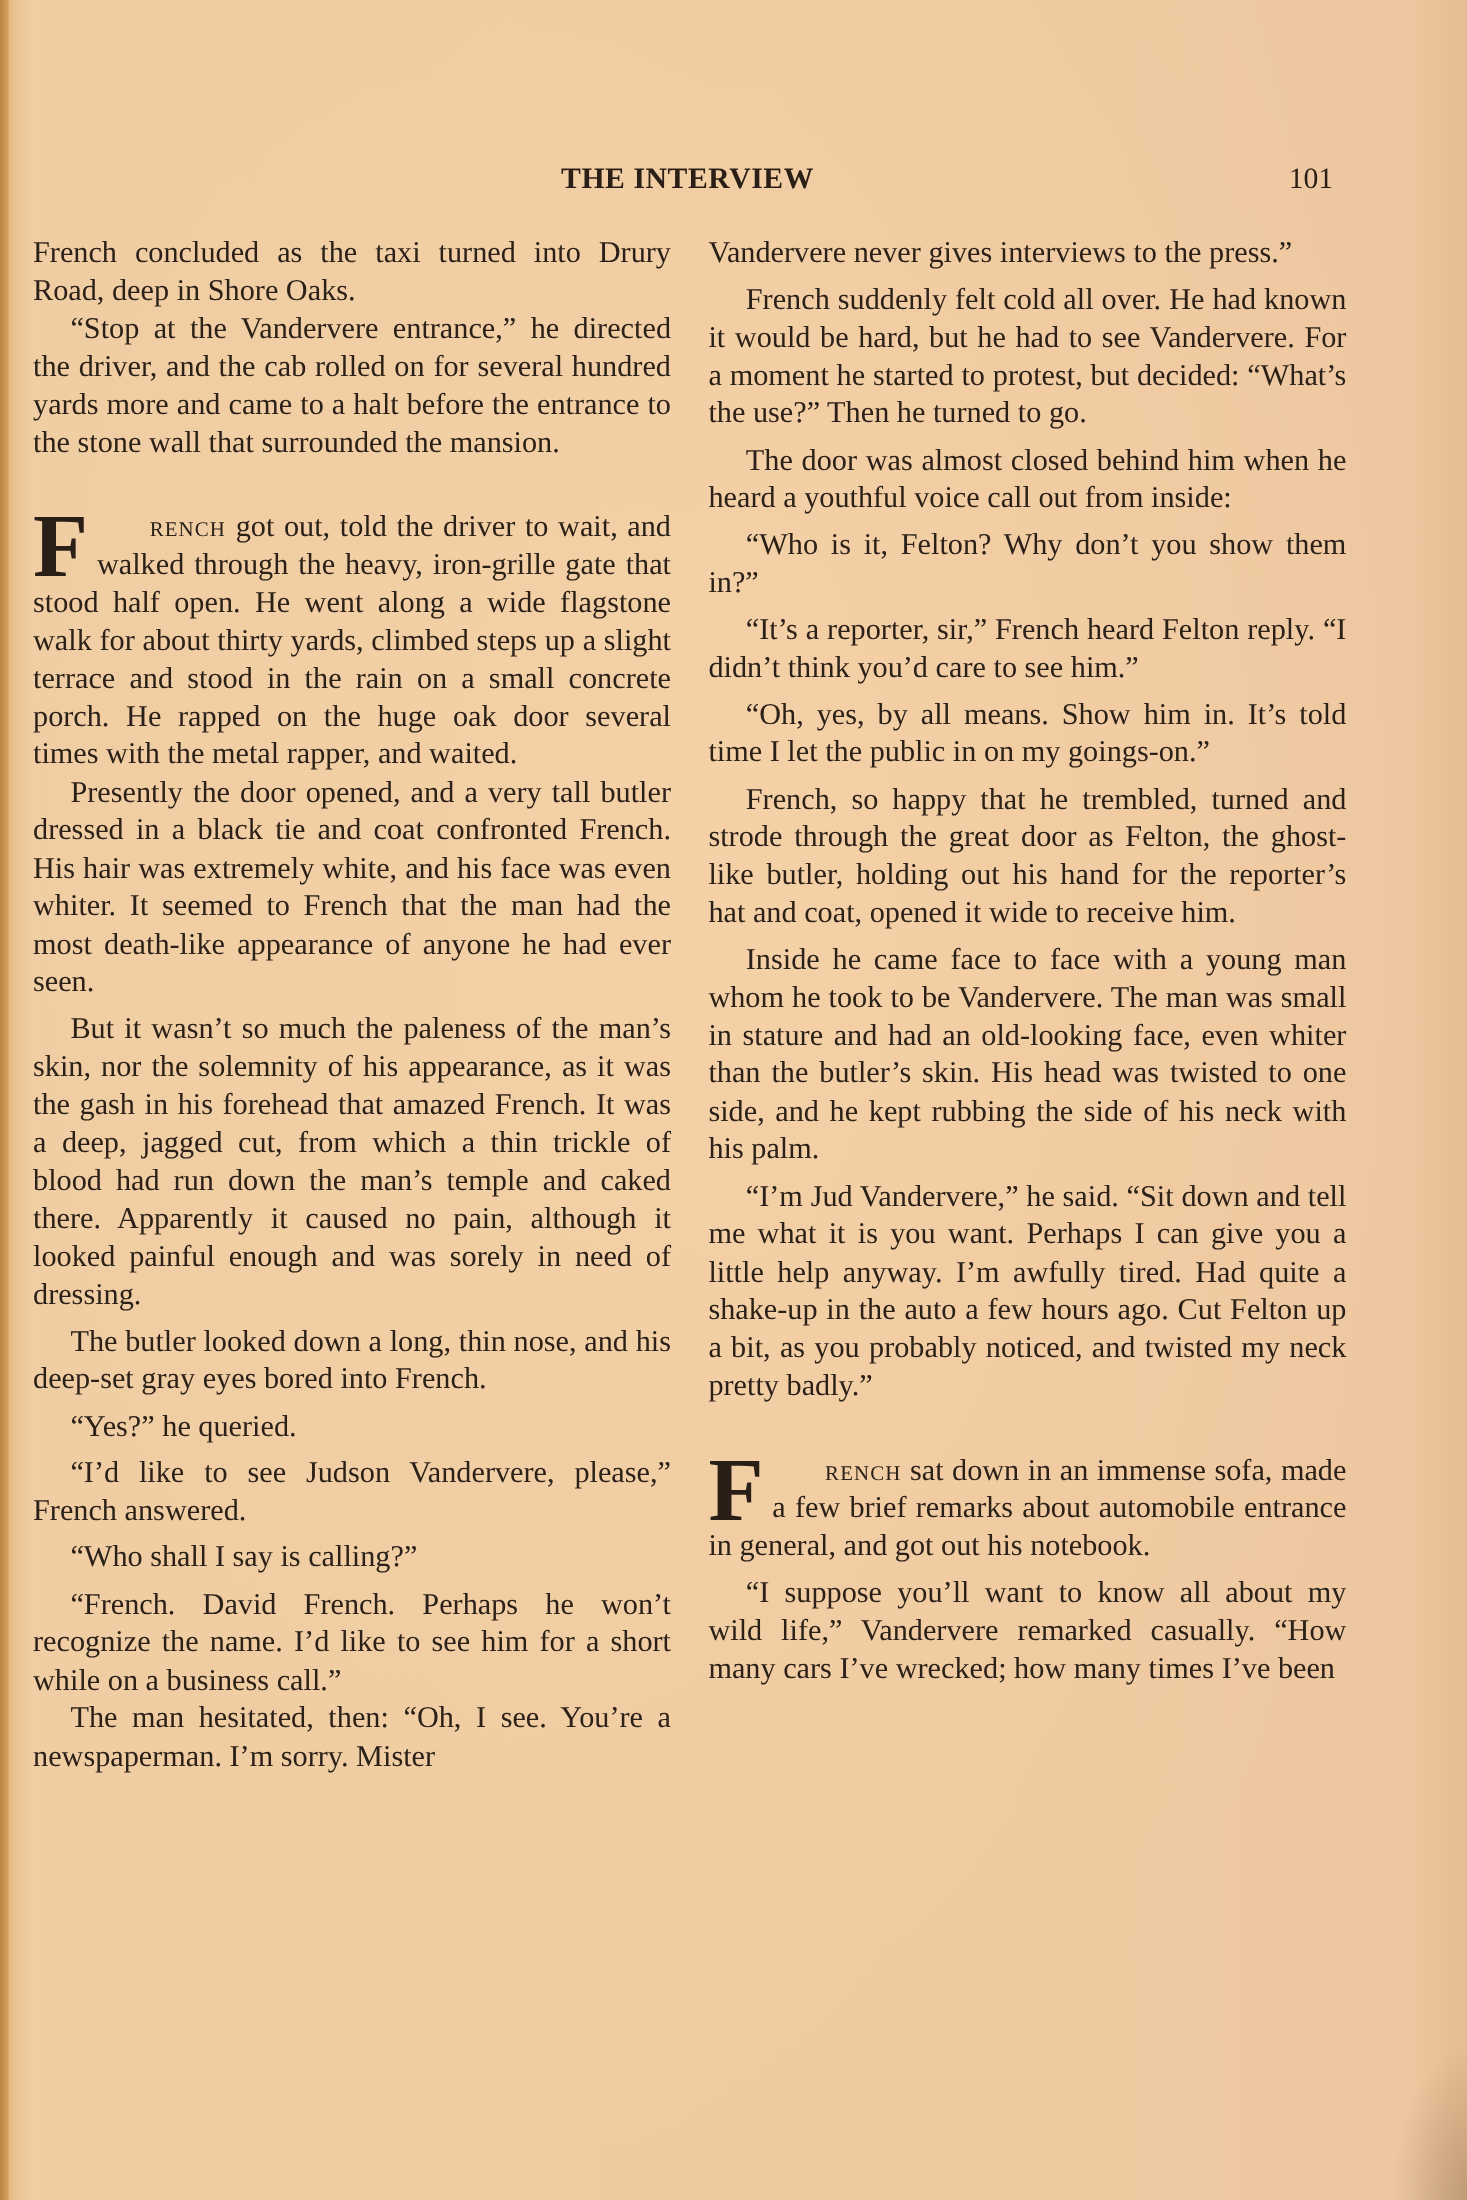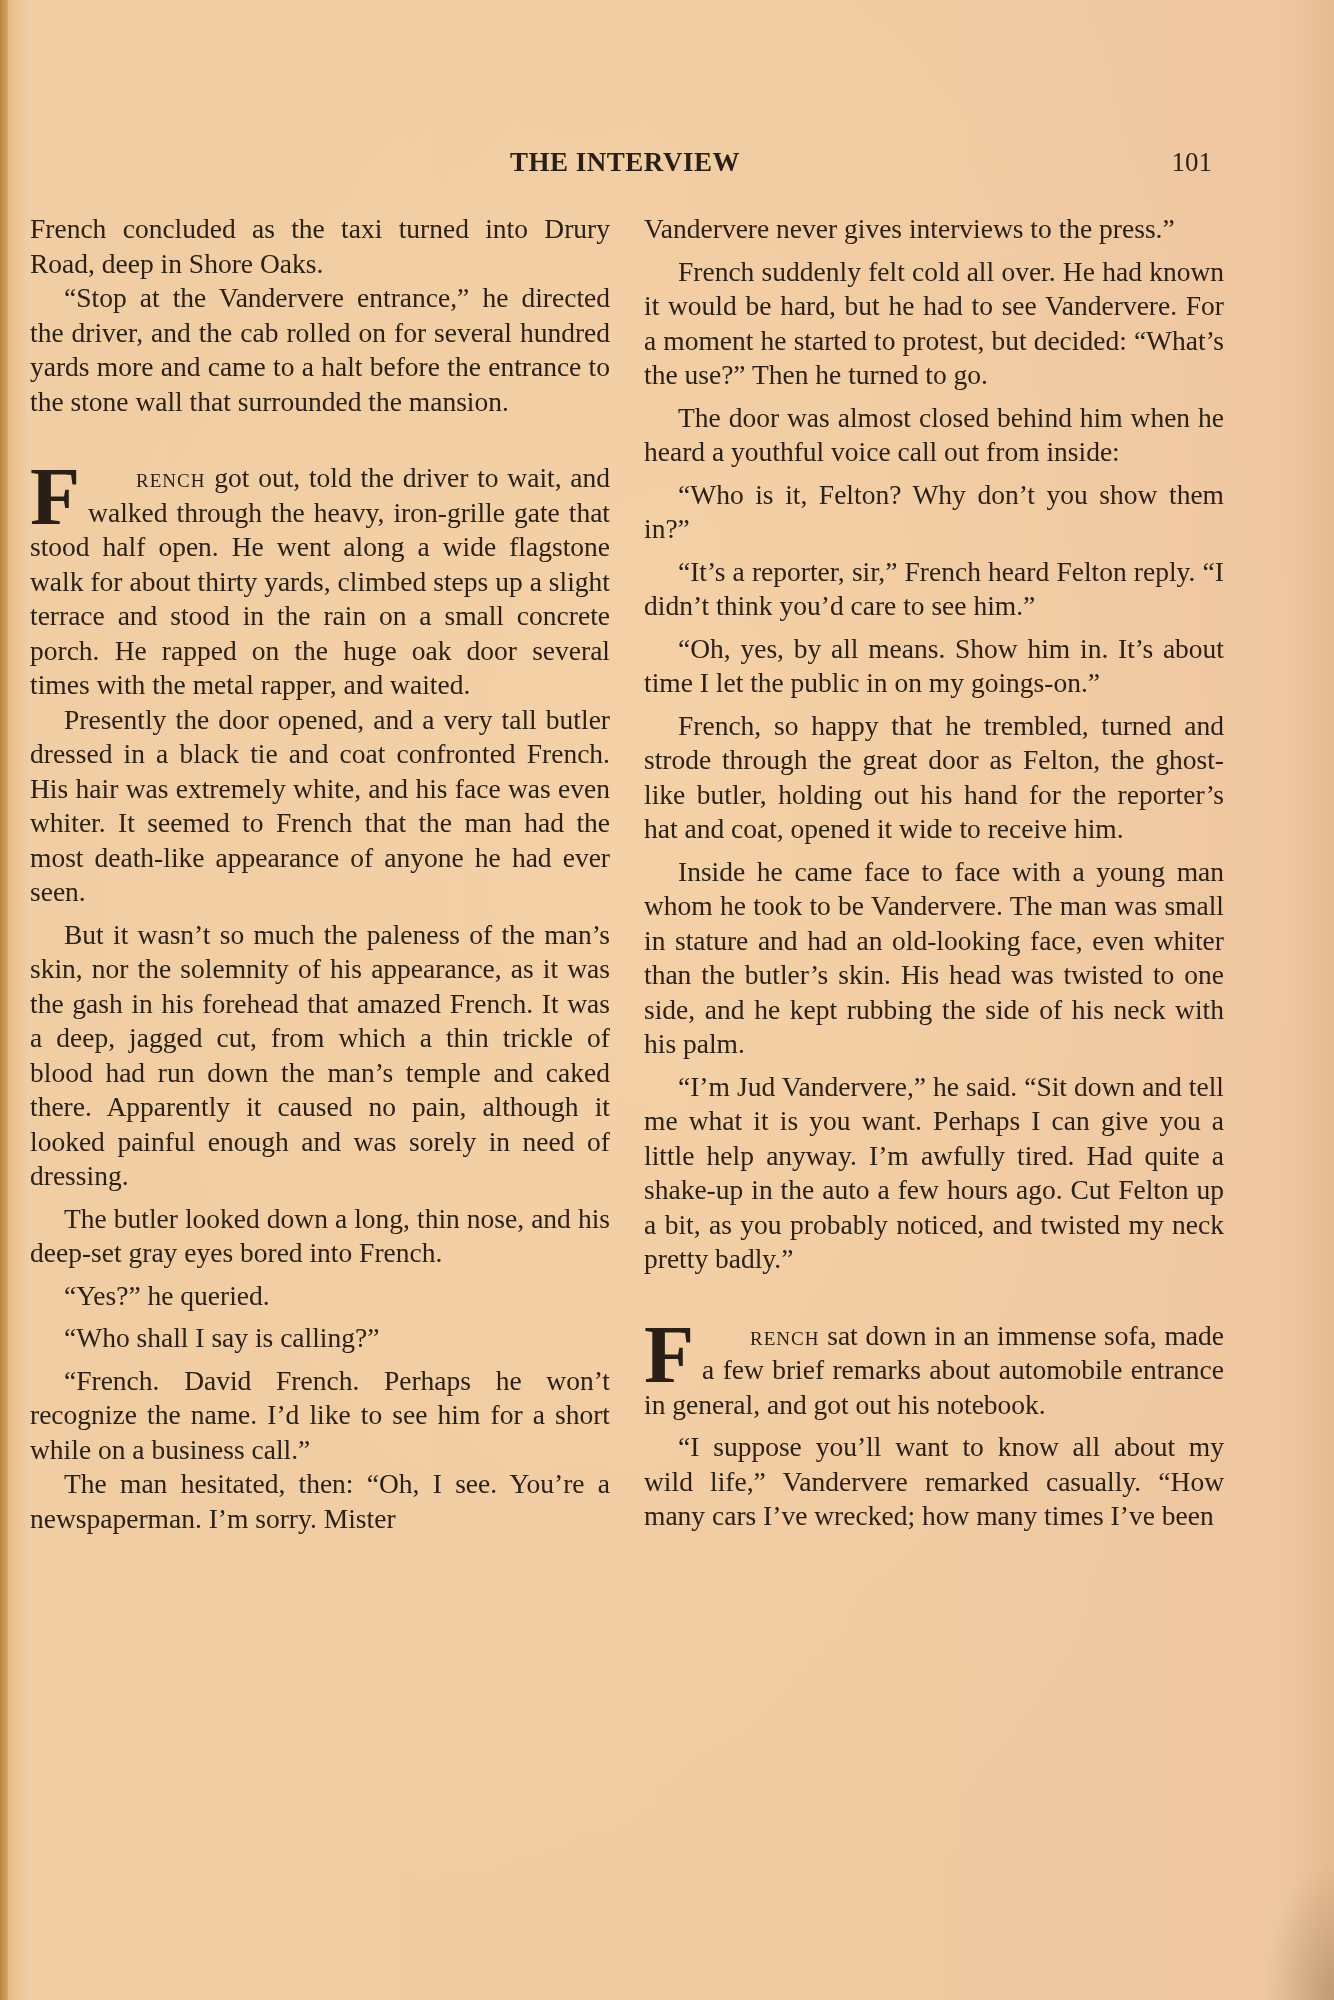--- a/index.html
+++ b/index.html
@@ -77,30 +77,31 @@
 </div>
 
 <div class="column col-left">
   <p class="cont">French concluded as the taxi turned into Drury Road, deep in Shore Oaks.</p>
   <p>“Stop at the Vandervere entrance,” he directed the driver, and the cab rolled on for several hundred yards more and came to a halt before the entrance to the stone wall that surrounded the mansion.</p>
   <p class="section"><span class="dropcap">F</span><span class="smallcaps">rench</span><span> got out, told the driver to wait, and walked through the heavy, iron-grille gate that stood half open. He went along a wide flagstone walk for about thirty yards, climbed steps up a slight terrace and stood in the rain on a small concrete porch. He rapped on the huge oak door several times with the metal rapper, and waited.</span></p>
   <p class="gap">Presently the door opened, and a very tall butler dressed in a black tie and coat confronted French. His hair was ex­tremely white, and his face was even whiter. It seemed to French that the man had the most death-like appearance of anyone he had ever seen.</p>
   <p class="gap">But it wasn’t so much the paleness of the man’s skin, nor the solemnity of his appearance, as it was the gash in his forehead that amazed French. It was a deep, jagged cut, from which a thin trickle of blood had run down the man’s temple and caked there. Apparently it caused no pain, although it looked pain­ful enough and was sorely in need of dressing.</p>
   <p class="gap">The butler looked down a long, thin nose, and his deep-set gray eyes bored into French.</p>
   <p class="gap">“Yes?” he queried.</p>
+  <p class="gap">“I’d like to see Judson Vandervere, please,” French answered.</p>
   <p class="gap">“Who shall I say is calling?”</p>
   <p>“French. David French. Perhaps he won’t recognize the name. I’d like to see him for a short while on a business call.”</p>
   <p>The man hesitated, then: “Oh, I see. You’re a newspaperman. I’m sorry. Mister</p>
 </div>
 
 <div class="column col-right">
   <p class="cont gap">Vandervere never gives interviews to the press.”</p>
   <p class="gap">French suddenly felt cold all over. He had known it would be hard, but he had to see Vandervere. For a moment he started to protest, but decided: “What’s the use?” Then he turned to go.</p>
   <p class="gap">The door was almost closed behind him when he heard a youthful voice call out from inside:</p>
   <p class="gap">“Who is it, Felton? Why don’t you show them in?”</p>
   <p class="gap">“It’s a reporter, sir,” French heard Felton reply. “I didn’t think you’d care to see him.”</p>
-  <p class="gap">“Oh, yes, by all means. Show him in. It’s about time I let the public in on my goings-on.”</p>
+  <p class="gap">“Oh, yes, by all means. Show him in. It’s told time I let the public in on my goings-on.”</p>
   <p class="gap">French, so happy that he trembled, turned and strode through the great door as Felton, the ghost-like butler, holding out his hand for the reporter’s hat and coat, opened it wide to receive him.</p>
   <p class="gap">Inside he came face to face with a young man whom he took to be Vander­vere. The man was small in stature and had an old-looking face, even whiter than the butler’s skin. His head was twisted to one side, and he kept rubbing the side of his neck with his palm.</p>
   <p>“I’m Jud Vandervere,” he said. “Sit down and tell me what it is you want. Perhaps I can give you a little help any­way. I’m awfully tired. Had quite a shake-up in the auto a few hours ago. Cut Felton up a bit, as you probably no­ticed, and twisted my neck pretty badly.”</p>
   <p class="section"><span class="dropcap">F</span><span class="smallcaps">rench</span><span> sat down in an immense sofa, made a few brief remarks about auto­mobile entrance in general, and got out his notebook.</span></p>
   <p style="margin-top:8px">“I suppose you’ll want to know all about my wild life,” Vandervere re­marked casually. “How many cars I’ve wrecked; how many times I’ve been</p>
 </div>
 
 </body></html>

